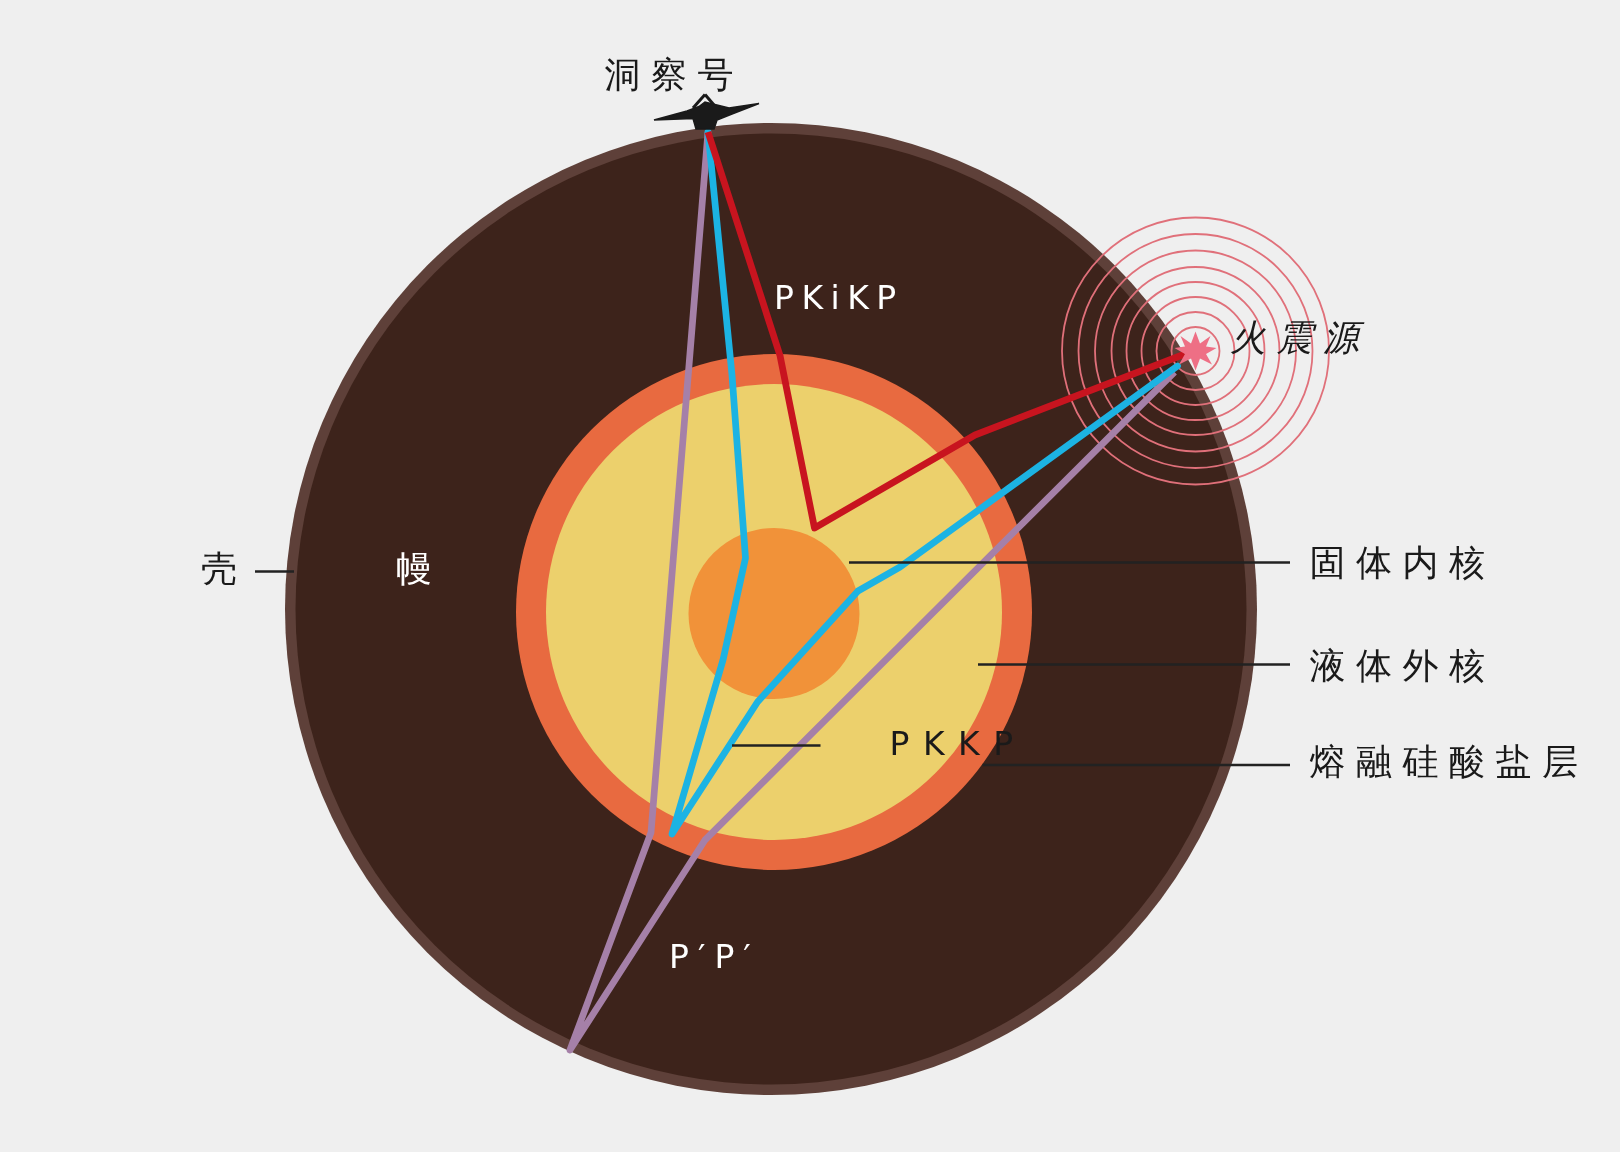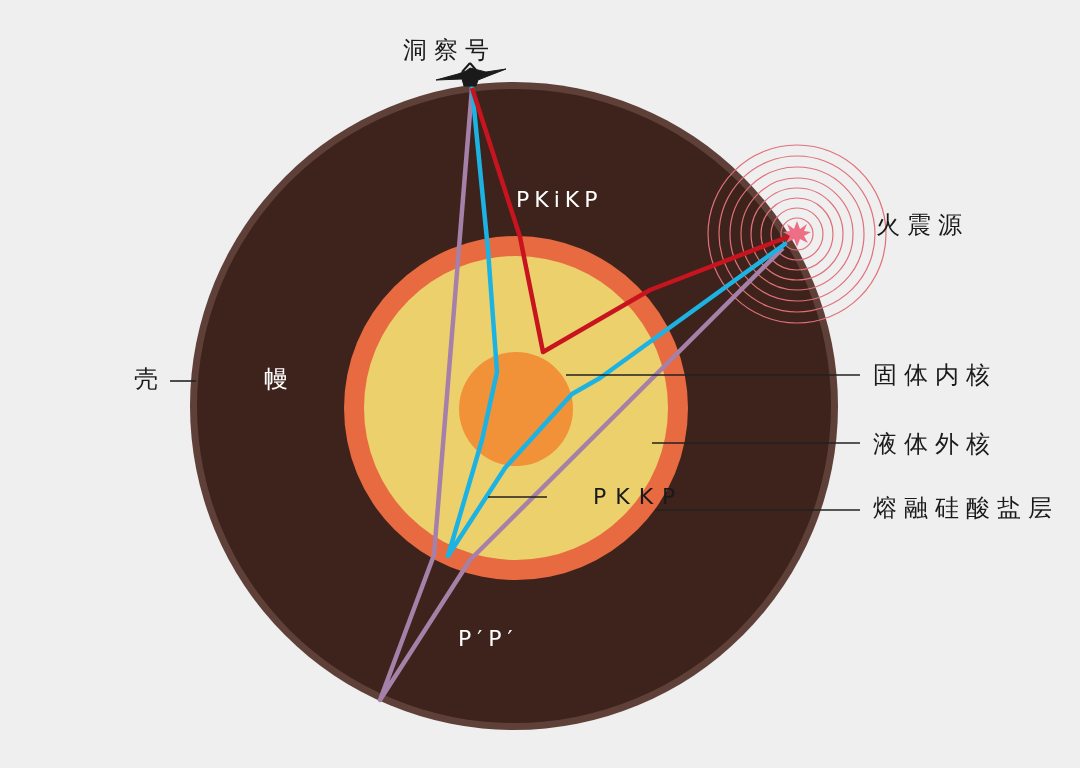--- a/index.html
+++ b/index.html
@@ -63,21 +63,21 @@
   <line x1="488" y1="497" x2="547" y2="497" stroke="#222" stroke-width="1.6"></line>
 
   <g fill="#1a1a1a" stroke="#1a1a1a">
     <path d="M436,80 L458,74 L466,71 L470,68 L486,72 L506,69 L488,76 L478,80 L476,86 L464,86 L462,79 Z" stroke-width="1"></path>
     <line x1="462" y1="72" x2="470" y2="63" stroke-width="2"></line>
     <line x1="470" y1="63" x2="476" y2="70" stroke-width="2"></line>
   </g>
 </svg>
 
 <div class="lbl dark" style="left:356px; top:38px;margin-left:47px;">洞察号</div>
-<div class="lbl dark" style="left:876px; top:213px;">火震源</div>
+<div class="lbl dark" style="left:820px; top:213px;font-style:italic;">火震源</div>
 <div class="lbl dark" style="left:134px; top:367px;">壳</div>
 <div class="lbl light" style="left:264px; top:367px;">幔</div>
 <div class="lbl dark" style="left:873px; top:363px;">固体内核</div>
 <div class="lbl dark" style="left:873px; top:432px;">液体外核</div>
 <div class="lbl dark" style="left:873px; top:496px;">熔融硅酸盐层</div>
 <div class="lbl light ray" style="left:516px; top:161px;margin-top:28px;">PKiKP</div>
 <div class="lbl dark ray" style="left:553px; top:486px; letter-spacing:9px;margin-left:40px;">PKKP</div>
-<div class="lbl light ray" style="left:458px; top:628px; letter-spacing:6px;">P′P′</div>
+<div class="lbl light ray" style="left:446px; top:628px; letter-spacing:6px;">P′P′</div>
 
 </body></html>

